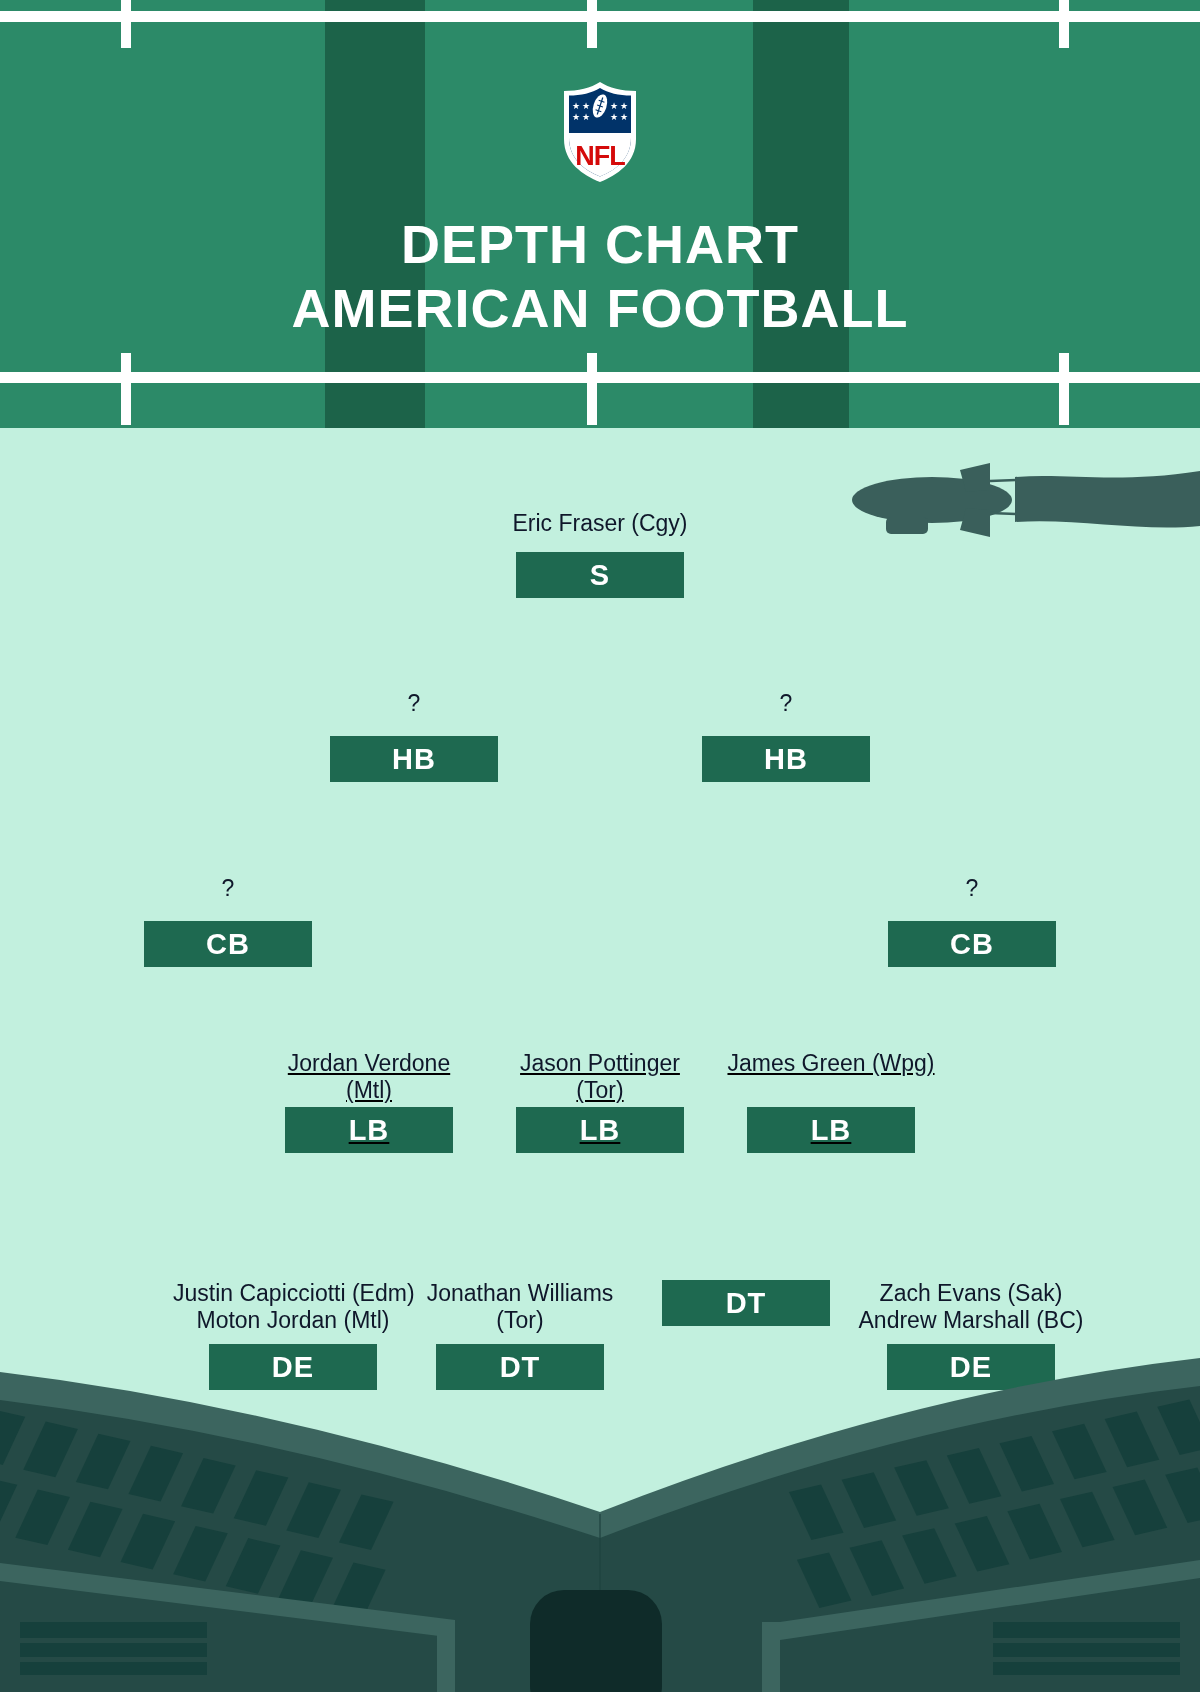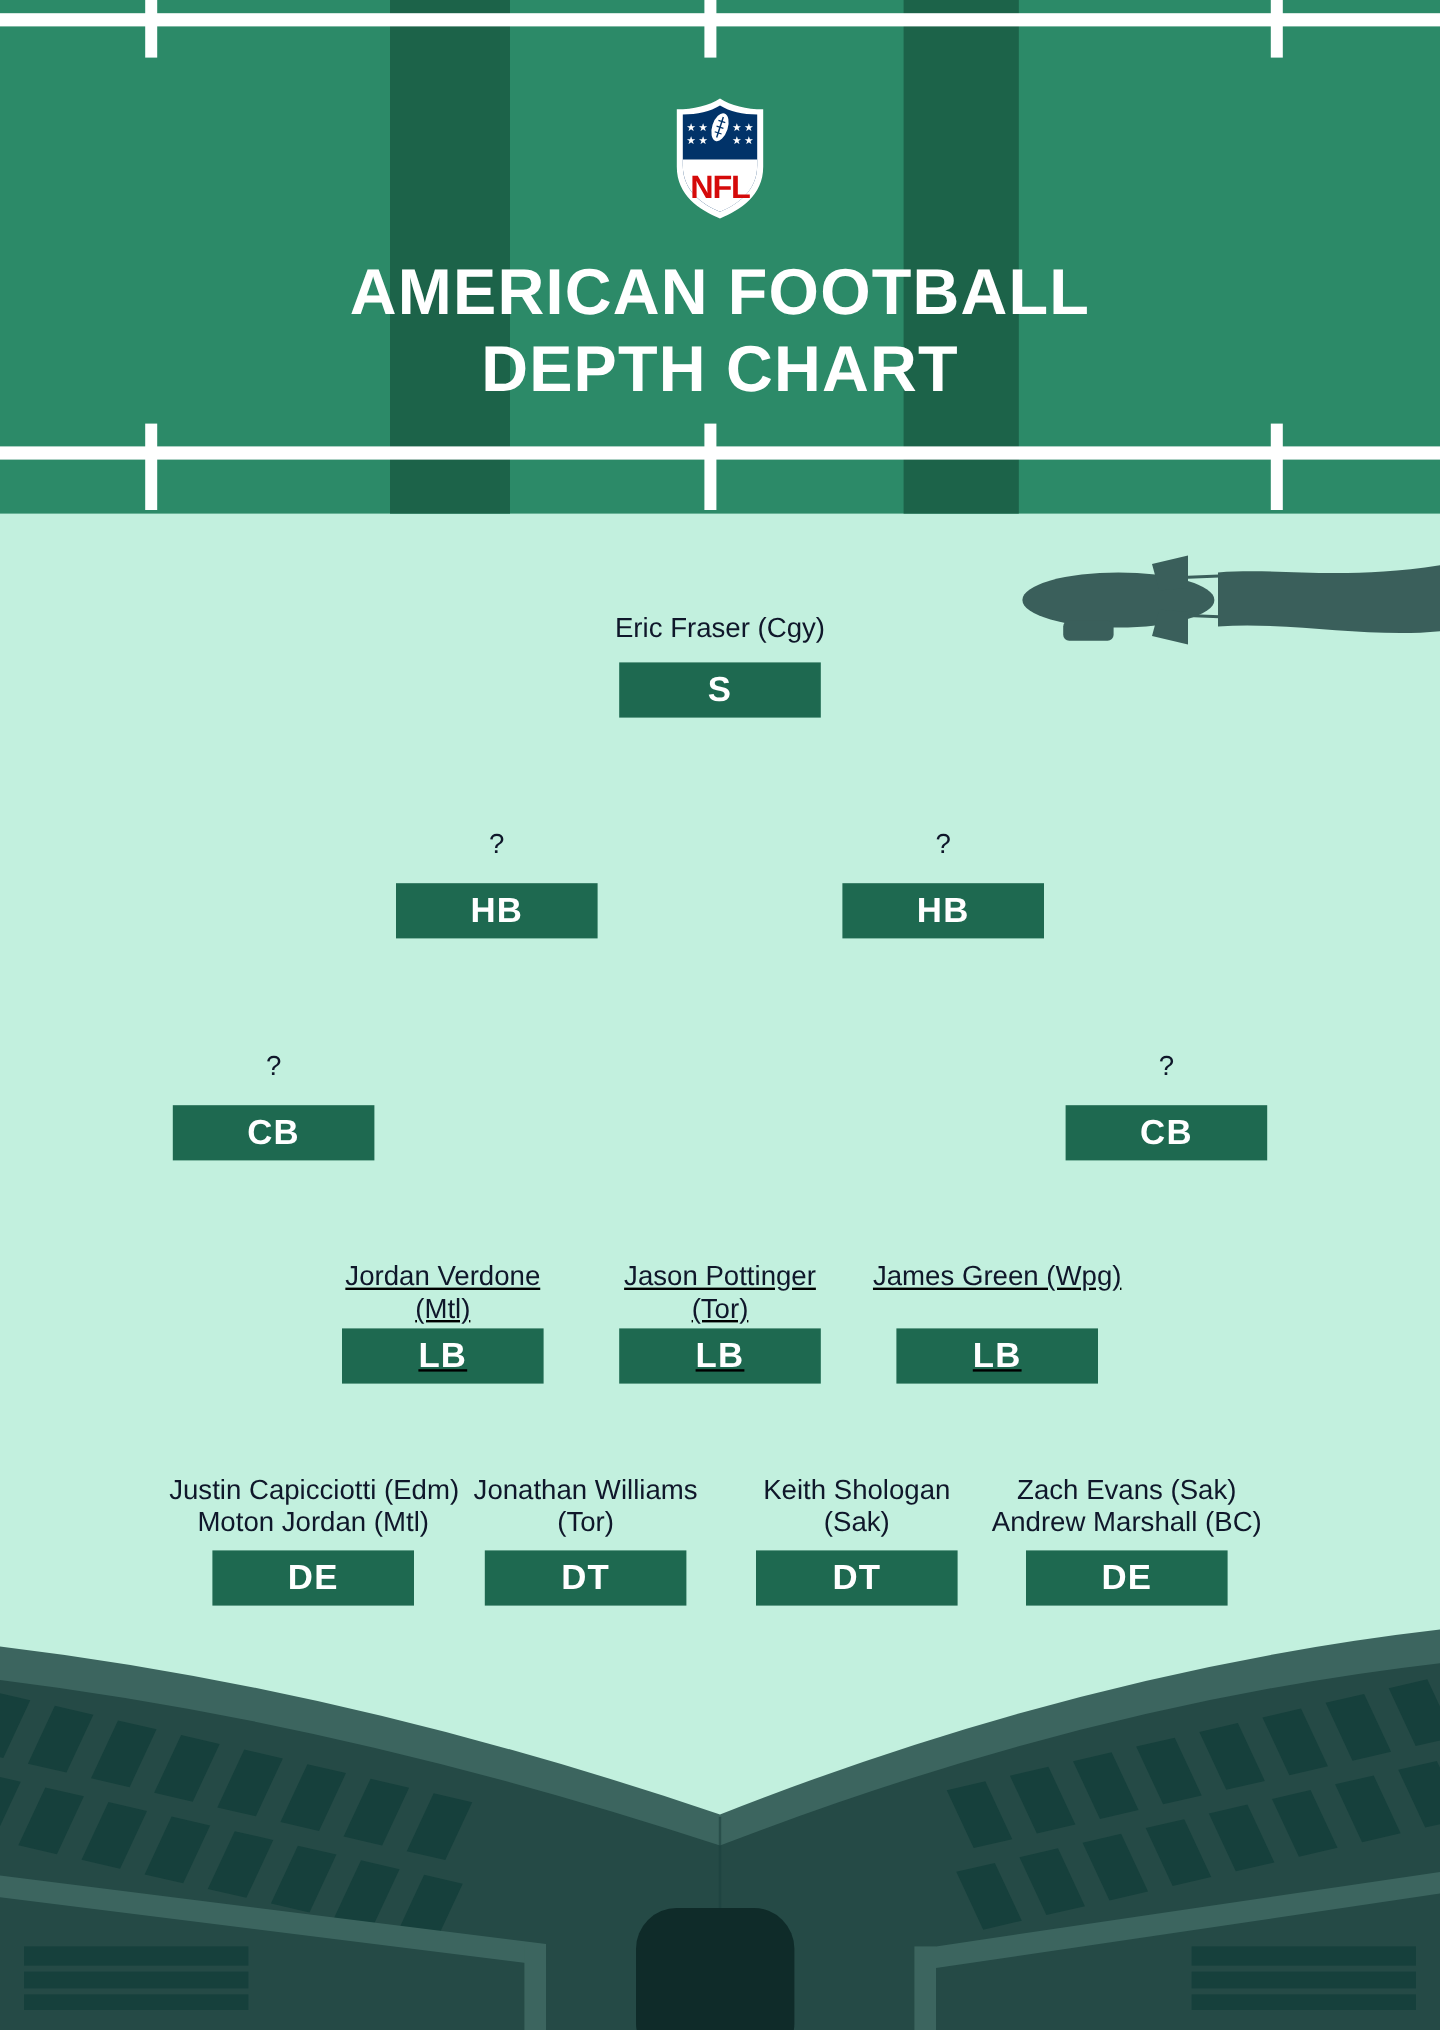--- a/index.html
+++ b/index.html
@@ -34,21 +34,21 @@
   
   .pos{position:absolute;width:240px;}
   .names{
     text-align:center;color:#0f172a;font-size:23px;line-height:27px;
   }
   .names div{white-space:nowrap;}
   .row-s   {top:506px;}  .row-s   .names{height:42px;padding-top:4px;}
   .row-hb  {top:690px;}  .row-hb  .names{height:46px;}
   .row-cb  {top:875px;}  .row-cb  .names{height:46px;}
   .row-lb  {top:1050px;text-decoration:underline;} .row-lb  .names{height:57px;}
-  .row-dl  {top:1228px;} .row-dl  .names{height:64px;}
+  .row-dl  {top:1280px;margin-left:32px;} .row-dl  .names{height:64px;}
   .box{
     width:168px;height:46px;margin:0 auto;background:#1e6950;
     color:#ffffff;font-size:29px;font-weight:bold;letter-spacing:1px;
     display:flex;align-items:center;justify-content:center;
   }
   
   .stadium{position:absolute;left:0;top:1352px;width:1200px;height:340px;}
 </style>
 </head>
 <body>
@@ -83,22 +83,22 @@
       <ellipse cx="43" cy="25" rx="6.5" ry="12" fill="#ffffff"></ellipse>
       <line x1="43" y1="16" x2="43" y2="34" stroke="#013369" stroke-width="1.2"></line>
       <line x1="40" y1="20" x2="46" y2="20" stroke="#013369" stroke-width="1"></line>
       <line x1="40" y1="25" x2="46" y2="25" stroke="#013369" stroke-width="1"></line>
       <line x1="40" y1="30" x2="46" y2="30" stroke="#013369" stroke-width="1"></line>
     </g>
     <text x="43" y="84" text-anchor="middle" font-family="Liberation Sans, sans-serif" font-size="27" font-weight="bold" letter-spacing="-1" fill="#d50a0a">NFL</text>
   </svg>
 
   <div class="title">
+    <div>DEPTH CHART</div>
     <div>AMERICAN FOOTBALL</div>
-    <div>DEPTH CHART</div>
   </div>
 </div>
 
 <svg class="blimp" viewBox="0 0 360 90">
   <g fill="#3a5f5b">
     <ellipse cx="92" cy="40" rx="80" ry="23"></ellipse>
     <polygon points="120,10 150,3 150,30 126,32"></polygon>
     <polygon points="120,70 150,77 150,50 126,48"></polygon>
     <rect x="46" y="57" width="42" height="17" rx="5"></rect>
     <line x1="150" y1="21" x2="176" y2="20" stroke="#3a5f5b" stroke-width="2.5"></line>
@@ -195,24 +195,20 @@
   <div class="names">
     <div>Jonathan Williams</div>
     <div>(Tor)</div>
   </div>
   <div class="box">
       <span>DT</span>
     </div>
 </div>
 
 <div class="pos row-dl" style="left:594px">
-  <div class="names">
-    <div>Keith Shologan</div>
-    <div>(Sak)</div>
-  </div>
   <div class="box">
       <span>DT</span>
     </div>
 </div>
 
 <div class="pos row-dl" style="left:819px">
   <div class="names">
     <div>Zach Evans (Sak)</div>
     <div>Andrew Marshall (BC)</div>
   </div>

